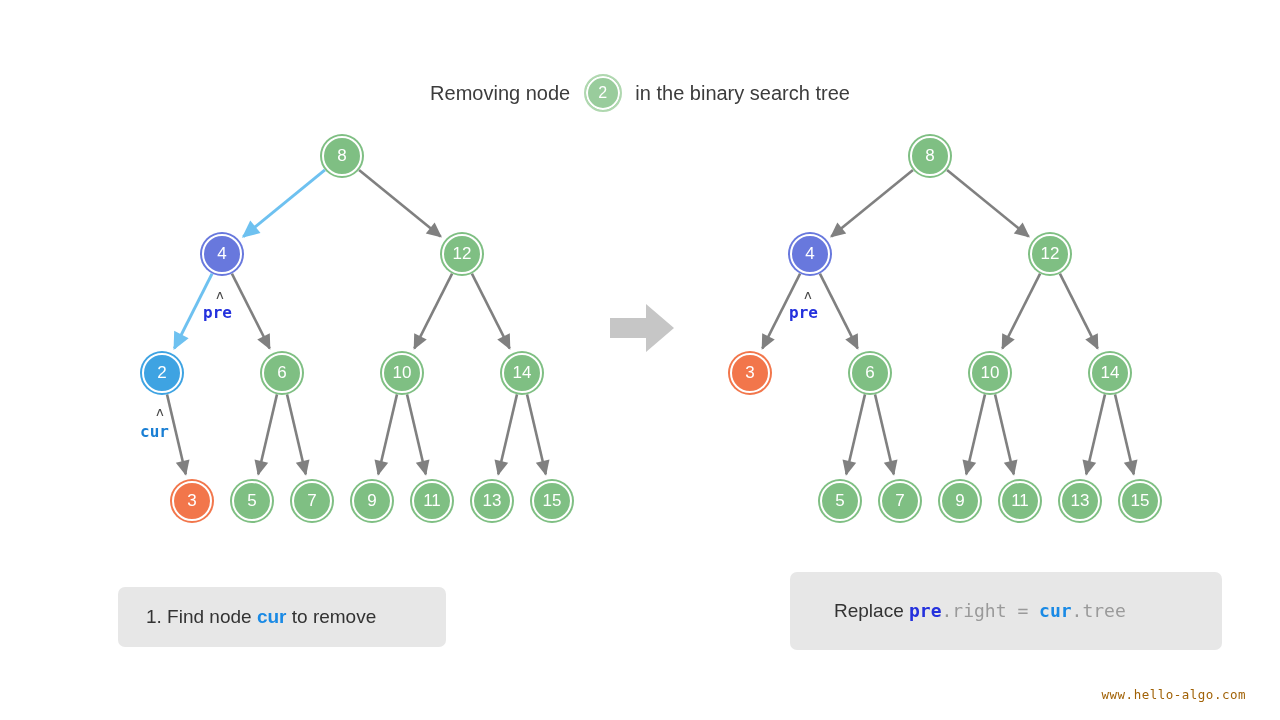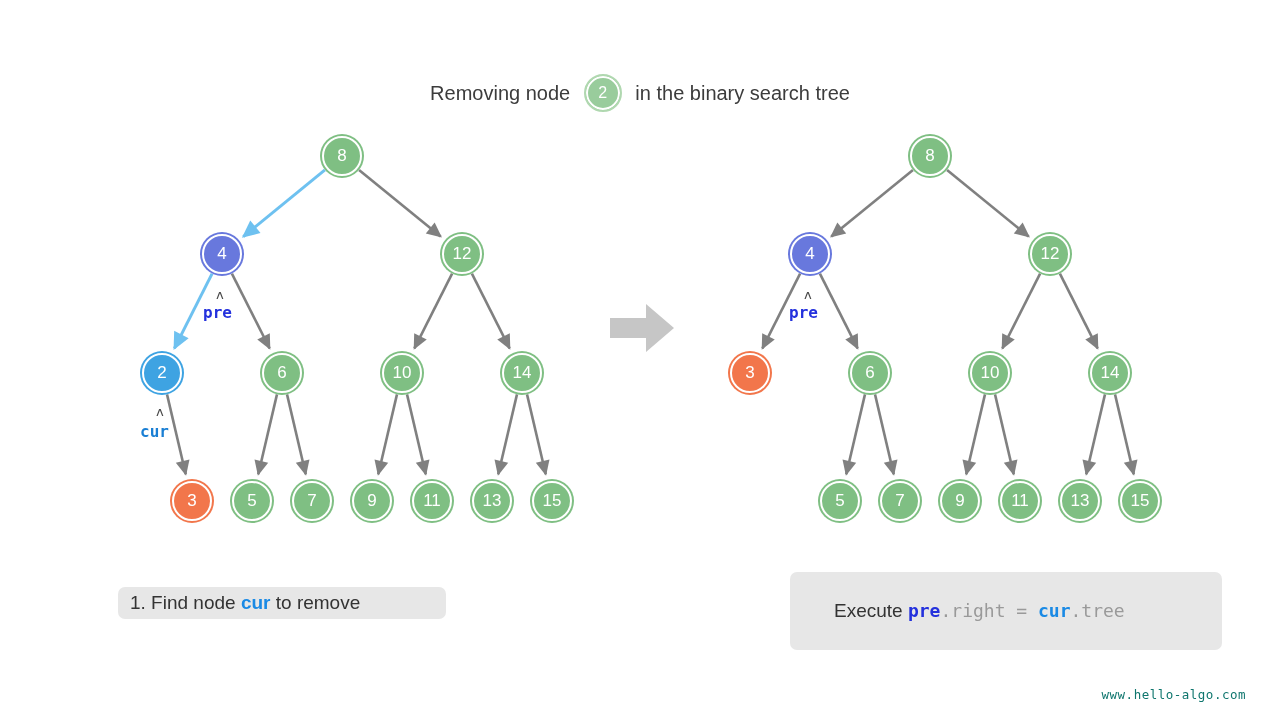--- a/index.html
+++ b/index.html
@@ -99,36 +99,36 @@
     background: #e7e7e7;
     border-radius: 7px;
     color: #333333;
     font-size: 19px;
     box-sizing: border-box;
     display: flex;
     flex-direction: column;
     justify-content: center;
   }
   .caption .line { white-space: nowrap; line-height: 1.45; }
-  .cap1 { left: 118px; top: 587px; width: 328px; height: 32px; padding: 0 12px; }
+  .cap1 { left: 118px; top: 587px; width: 328px; height: 60px; padding: 0 28px; }
   .cap2 { left: 473px; top: 587px; width: 288px; height: 48px; padding: 0 20px; }
   .cap3 { left: 790px; top: 572px; width: 432px; height: 78px; padding: 0 22px; }
   .cap3 .line2 { padding-left: 22px; }
   .kw-cur  { color: #1a8ae5; font-weight: bold; }
   .mono-dim { font-family: "DejaVu Sans Mono", monospace; color: #9a9a9a; font-size: 18px; }
   .mono-b-cur { font-family: "DejaVu Sans Mono", monospace; color: #1a8ae5; font-weight: bold; font-size: 18px; }
   .mono-b-pre { font-family: "DejaVu Sans Mono", monospace; color: #2431dd; font-weight: bold; font-size: 18px; }
   
   #watermark {
     position: absolute;
     right: 34px;
     bottom: 18px;
     font-family: "DejaVu Sans Mono", monospace;
     font-size: 12.5px;
-    color: #0f766e;
+    color: #a16207;
     letter-spacing: 0.5px;
   }
 </style>
 </head>
 <body>
 
 <div id="canvas">
 
   <div id="title-bar">
     <span class="t-seg">Removing node</span>
@@ -221,19 +221,19 @@
 
   <div class="caption cap1">
     <div class="line">
       <span>1. Find node </span><span class="kw-cur">cur</span><span> to remove</span>
     </div>
   </div>
 
 
   <div class="caption cap3">
     <div class="line line2">
-      <span>Execute </span><span class="mono-b-pre">pre</span><span class="mono-dim">.</span><span class="mono-dim">right</span><span class="mono-dim"> = </span><span class="mono-b-cur">cur</span><span class="mono-dim">.</span><span class="mono-dim">tree</span>
+      <span>Replace </span><span class="mono-b-pre">pre</span><span class="mono-dim">.</span><span class="mono-dim">right</span><span class="mono-dim"> = </span><span class="mono-b-cur">cur</span><span class="mono-dim">.</span><span class="mono-dim">tree</span>
     </div>
   </div>
 
   <div id="watermark">www.hello-algo.com</div>
 
 </div>
 
 </body></html>

